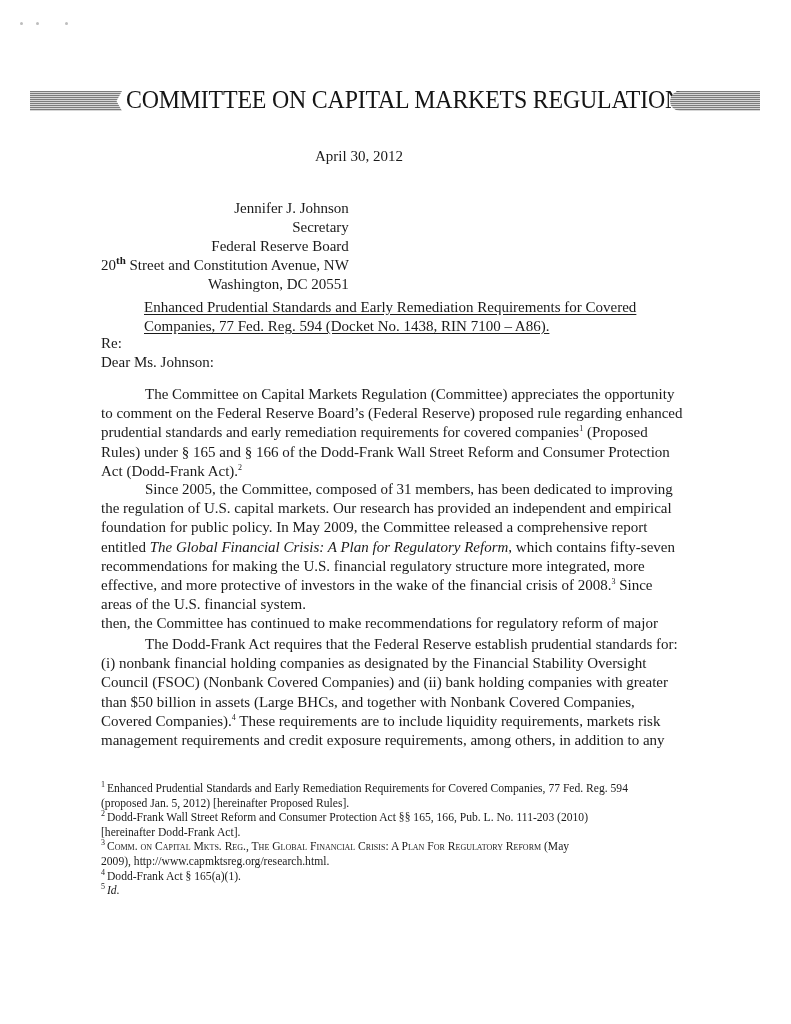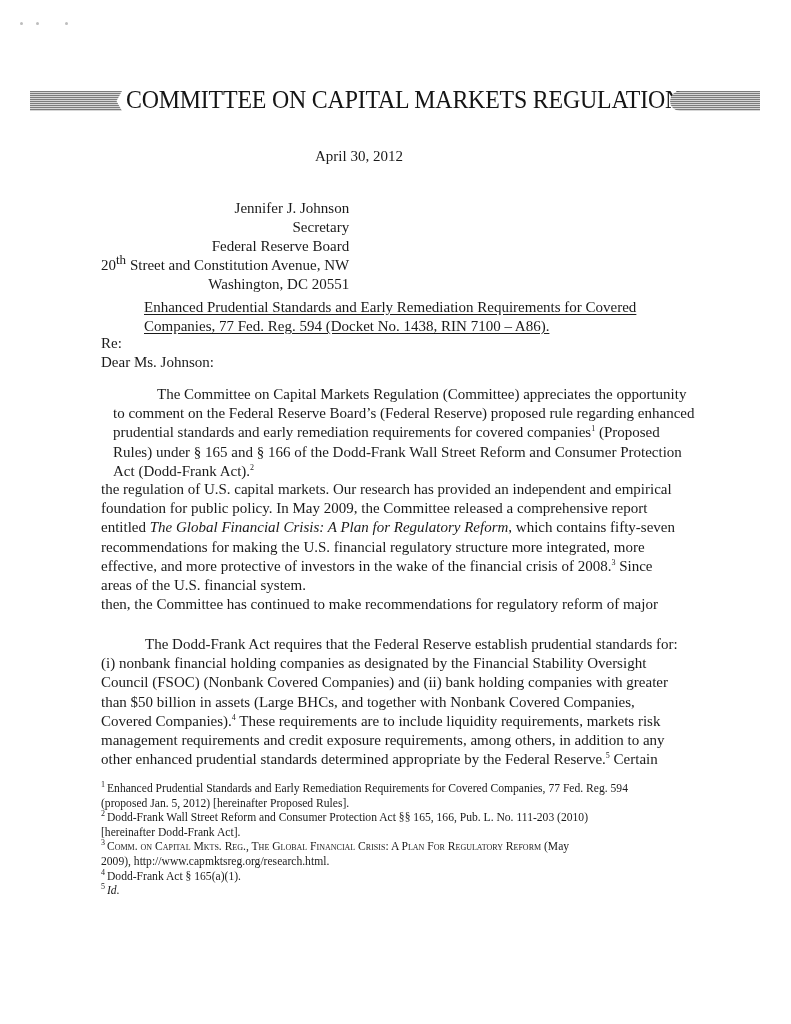--- a/index.html
+++ b/index.html
@@ -81,21 +81,21 @@
       box-sizing: border-box;
     }
     .addr {
       position: absolute;
       left: 101px;
       top: 199px;
       font-size: 15px;
       line-height: 19px;
     }
     .addr div { white-space: nowrap; text-align: right; }
-    sup { font-size: 13px; line-height: 0; vertical-align: 6px; }
+    sup { font-size: 11px; line-height: 0; vertical-align: 6px; font-weight: bold; }
     .re {
       position: absolute;
       left: 101px;
       top: 298px;
       font-size: 15px;
       line-height: 19px;
     }
     .re-label {
       position: absolute;
       left: 0;
@@ -119,21 +119,21 @@
     }
     .para {
       position: absolute;
       left: 101px;
       width: 600px;
       font-size: 15px;
       line-height: 19.2px;
     }
     .para div { white-space: nowrap; }
     .para .indent { padding-left: 44px; }
-    #p1 { top: 385px; margin-left: 12px; }
+    #p1 { top: 385px; }
     #p2 { top: 480px; }
     #p3 { top: 635px; }
     .fn-ref {
       font-size: 8px;
       vertical-align: 6px;
       line-height: 0;
     }
     .footnotes {
       position: absolute;
       left: 101px;
@@ -188,37 +188,37 @@
 
 <div class="para" id="p1">
   <div class="indent">The Committee on Capital Markets Regulation (Committee) appreciates the opportunity</div>
   <div>to comment on the Federal Reserve Board’s (Federal Reserve) proposed rule regarding enhanced</div>
   <div><span>prudential standards and early remediation requirements for covered companies</span><span class="fn-ref">1</span><span> (Proposed</span></div>
   <div>Rules) under § 165 and § 166 of the Dodd-Frank Wall Street Reform and Consumer Protection</div>
   <div><span>Act (Dodd-Frank Act).</span><span class="fn-ref">2</span></div>
 </div>
 
 <div class="para" id="p2">
+  <div class="indent">Since 2005, the Committee, composed of 31 members, has been dedicated to improving</div>
   <div>the regulation of U.S. capital markets. Our research has provided an independent and empirical</div>
   <div>foundation for public policy. In May 2009, the Committee released a comprehensive report</div>
   <div><span>entitled </span><i>The Global Financial Crisis: A Plan for Regulatory Reform</i><span>, which contains fifty-seven</span></div>
   <div>recommendations for making the U.S. financial regulatory structure more integrated, more</div>
   <div><span>effective, and more protective of investors in the wake of the financial crisis of 2008.</span><span class="fn-ref">3</span><span> Since</span></div>
   <div>areas of the U.S. financial system.</div>
   <div>then, the Committee has continued to make recommendations for regulatory reform of major</div>
 </div>
 
 <div class="para" id="p3">
   <div class="indent">The Dodd-Frank Act requires that the Federal Reserve establish prudential standards for:</div>
   <div>(i) nonbank financial holding companies as designated by the Financial Stability Oversight</div>
   <div>Council (FSOC) (Nonbank Covered Companies) and (ii) bank holding companies with greater</div>
   <div>than $50 billion in assets (Large BHCs, and together with Nonbank Covered Companies,</div>
   <div><span>Covered Companies).</span><span class="fn-ref">4</span><span> These requirements are to include liquidity requirements, markets risk</span></div>
   <div>management requirements and credit exposure requirements, among others, in addition to any</div>
-  <div><span>other enhanced prudential standards determined appropriate by the Federal Reserve.</span><span class="fn-ref">5</span><span> Certain</span></div>
 </div>
 
 <div class="footnotes">
   <div><span class="fn-num">1</span><span>Enhanced Prudential Standards and Early Remediation Requirements for Covered Companies, 77 Fed. Reg. 594</span></div>
   <div>(proposed Jan. 5, 2012) [hereinafter Proposed Rules].</div>
   <div><span class="fn-num">2</span><span>Dodd-Frank Wall Street Reform and Consumer Protection Act §§ 165, 166, Pub. L. No. 111-203 (2010)</span></div>
   <div>[hereinafter Dodd-Frank Act].</div>
   <div><span class="fn-num">3</span><span class="smallcaps">Comm. on Capital Mkts. Reg., The Global Financial Crisis: A Plan For Regulatory Reform</span><span> (May</span></div>
   <div>2009), http://www.capmktsreg.org/research.html.</div>
   <div><span class="fn-num">4</span><span>Dodd-Frank Act § 165(a)(1).</span></div>

